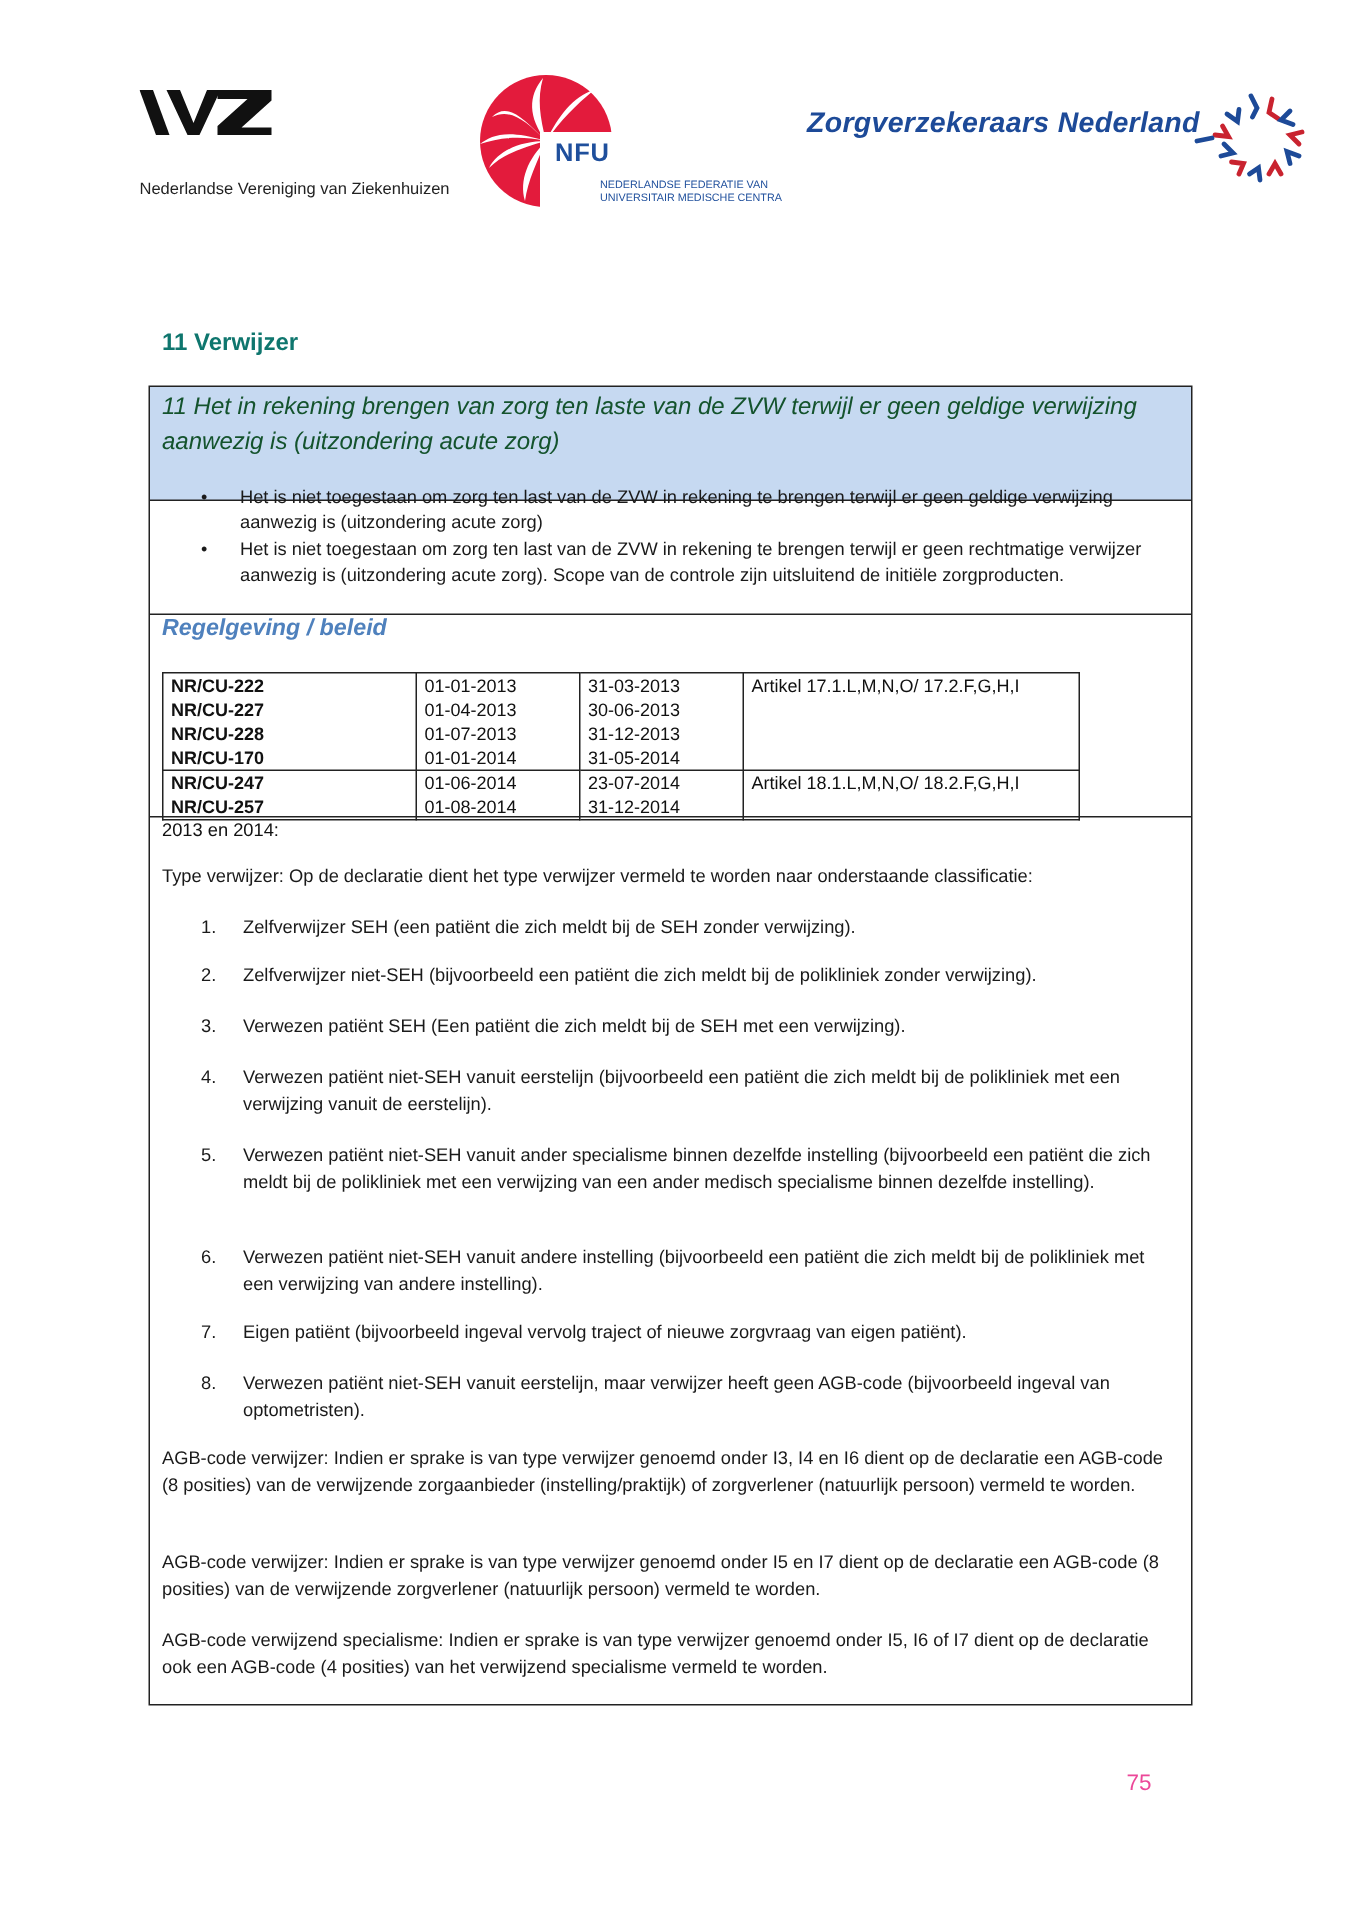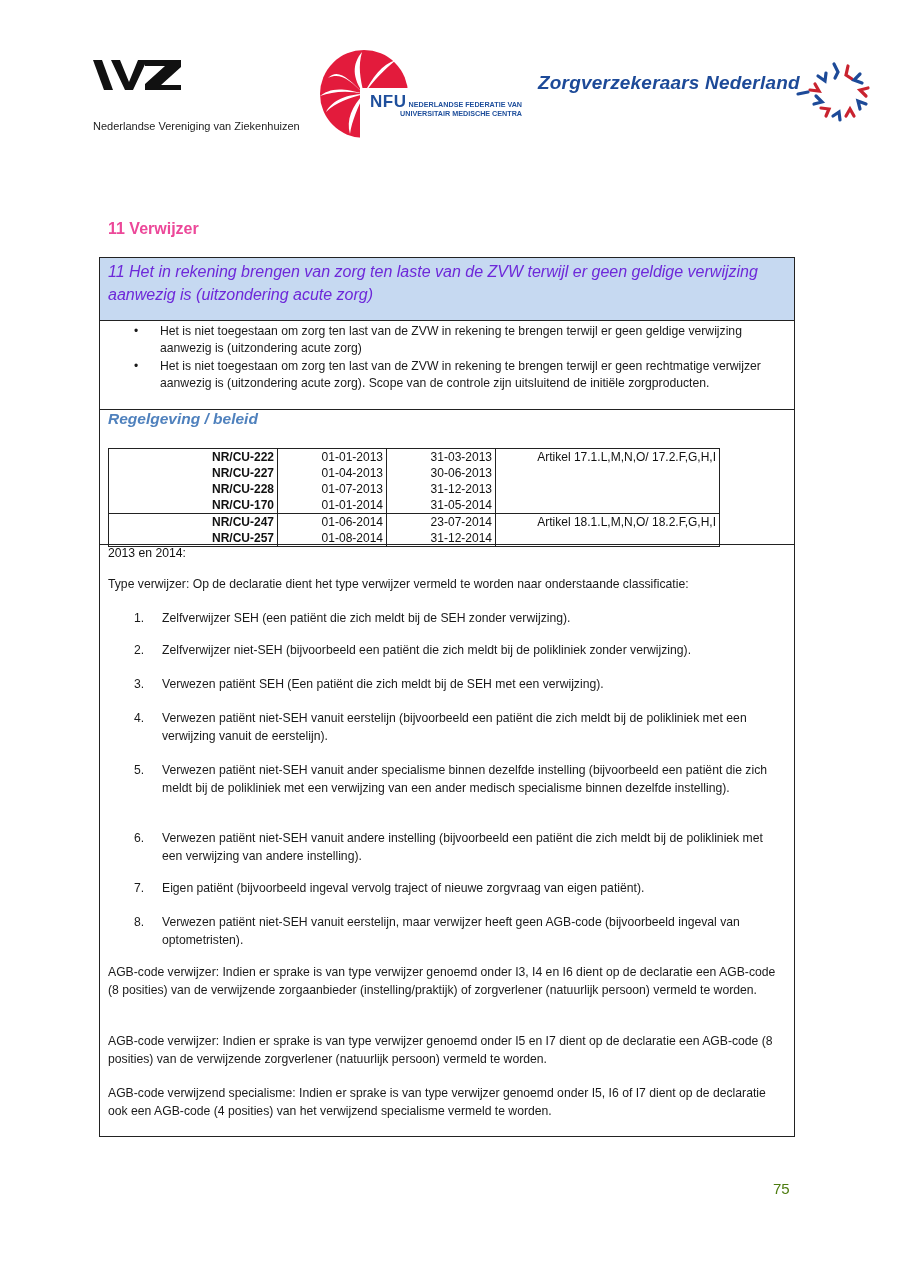--- a/index.html
+++ b/index.html
@@ -8,67 +8,67 @@
 
   
   .logo-nvz { position: absolute; left: 93px; top: 58px; }
   .nvz-mark { display: block; width: 90px; height: 34px; }
   .nvz-text { position: absolute; left: 0; top: 62px; white-space: nowrap;
               font-size: 11px; color: #222; }
   .logo-nfu { position: absolute; left: 318px; top: 48px; width: 210px; height: 92px; }
   .nfu-circle { position: absolute; left: 0; top: 0; width: 92px; height: 92px; }
   .nfu-abbr { position: absolute; left: 52px; top: 44px; font-weight: bold; font-size: 17px;
               color: #1f4f9c; letter-spacing: 0.5px; }
-  .nfu-sub { position: absolute; left: 82px; top: 52px; font-size: 7.2px; font-weight: bold;
-             color: #1f4f9c; line-height: 9px; white-space: nowrap; text-align: right; }
+  .nfu-sub { position: absolute; left: 82px; top: 70px; font-size: 7.2px; font-weight: normal;
+             color: #1f4f9c; line-height: 9px; white-space: nowrap; }
   .logo-zn { position: absolute; left: 527px; top: 60px; width: 340px; height: 60px; margin-left: 11px; }
   .zn-text { position: absolute; left: 0; top: 12px; font-size: 19px; font-weight: bold;
              color: #1d4a98; font-style: italic; white-space: nowrap; letter-spacing: 0.2px; }
   .zn-mark { position: absolute; left: 258px; top: 0; width: 78px; height: 64px; }
 
   
   .section-title { position: absolute; left: 108px; top: 220px; font-size: 16px;
-                   font-weight: bold; color: #ec4899; }
+                   font-weight: bold; color: #0f766e; }
 
   
   .frame { position: absolute; left: 99px; top: 257px; width: 696px; height: 880px;
            border: 1.5px solid #222; box-sizing: border-box; }
-  .frame-head { position: absolute; left: 0; top: 0; right: 0; height: 63px;
+  .frame-head { position: absolute; left: 0; top: 0; right: 0; height: 76px;
                 background: #c6d9f1; border-bottom: 1.5px solid #222; box-sizing: border-box;
-                padding: 2px 8px; font-style: italic; font-size: 16px; line-height: 23px; color: #6d28d9; }
+                padding: 2px 8px; font-style: italic; font-size: 16px; line-height: 23px; color: #14532d; }
 
   .bullets { position: absolute; left: 0; top: 61px; right: 0; height: 91px;
              border-bottom: 1.5px solid #222; box-sizing: border-box; }
   .bullet-item { position: absolute; left: 60px; width: 620px; font-size: 12.2px;
                  line-height: 17px; color: #1a1a1a; }
   .bullet-dot { position: absolute; left: -26px; top: 0; font-size: 12px; }
 
   .reg-title { position: absolute; left: 8px; top: 152px; font-size: 15.5px; font-weight: bold;
                font-style: italic; color: #4f81bd; }
 
   
   .inner-table { position: absolute; left: 8px; top: 190px; width: 612px;
-                 border-collapse: collapse; font-size: 12px; text-align: right; }
+                 border-collapse: collapse; font-size: 12px; }
   .inner-table td { border: 1.5px solid #222; vertical-align: top; padding: 0 3px 0 5px;
                     line-height: 16px; }
   .inner-table .c0 { width: 160px; font-weight: bold; }
   .inner-table .c1 { width: 100px; }
   .inner-table .c2 { width: 100px; }
   .inner-table .c3 { font-weight: normal; }
 
   .divider-after-table { position: absolute; left: 0; right: 0; top: 286px; border-top: 1.5px solid #222; }
   .years-line { position: absolute; left: 8px; top: 288px; font-size: 12.2px; }
 
   .para { position: absolute; left: 8px; width: 676px; font-size: 12.2px; line-height: 17.5px; color: #1a1a1a; }
   .para b { font-weight: normal; }
 
   .num-item { position: absolute; left: 62px; width: 620px; font-size: 12.2px; line-height: 17.5px; color: #1a1a1a; }
   .num-label { position: absolute; left: -28px; top: 0; }
 
-  .page-number { position: absolute; left: 773px; top: 1180px; font-size: 15px; color: #4d7c0f; }
+  .page-number { position: absolute; left: 751px; top: 1180px; font-size: 15px; color: #ec4899; }
 </style>
 </head>
 <body>
 
 <div class="logo-nvz">
   <svg class="nvz-mark" viewBox="0 0 90 34">
     <polygon points="0,2 9,2 20,32 11,32" fill="#111"></polygon>
     <polygon points="18,2 27,2 36,24 45,2 54,2 40,32 32,32" fill="#111"></polygon>
     <polygon points="52,2 88,2 88,9 68,27 88,27 88,32 52,32 52,26 72,8 52,8" fill="#111"></polygon>
   </svg>

